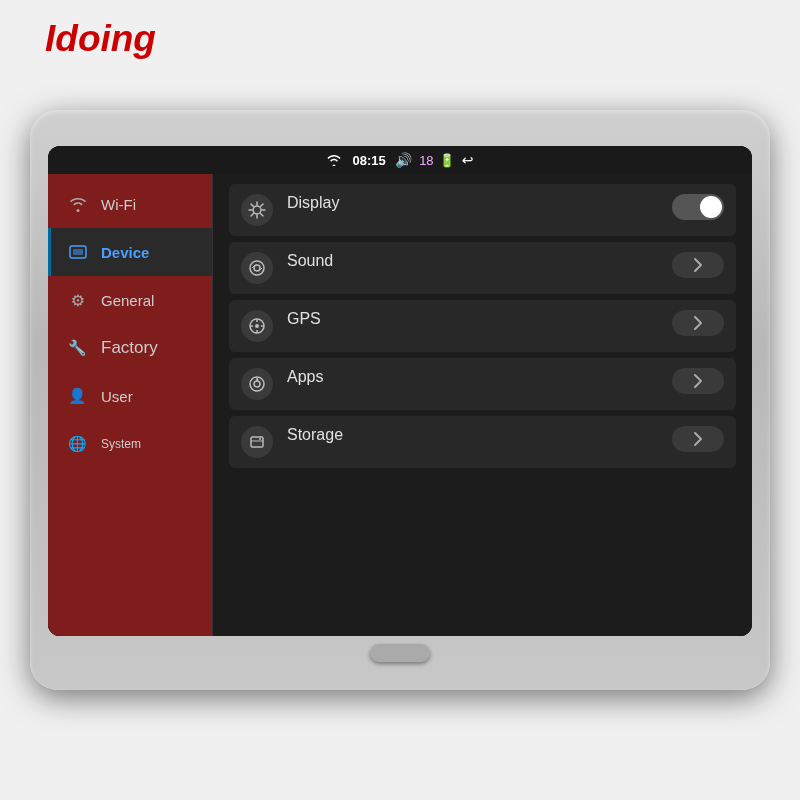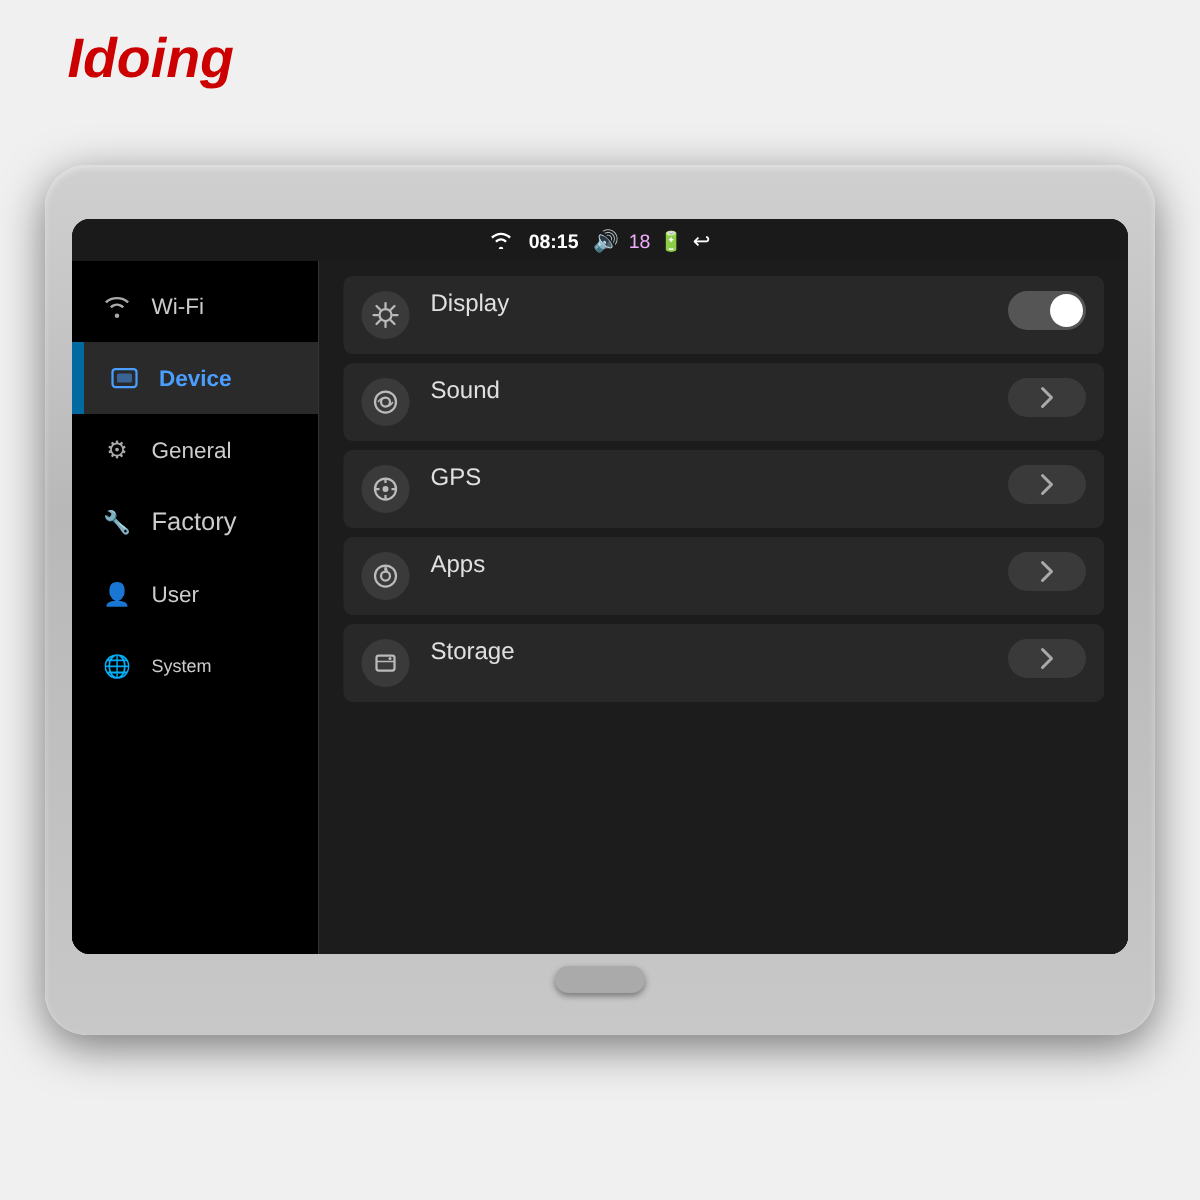--- a/index.html
+++ b/index.html
@@ -76,41 +76,41 @@
       width: 100%;
       height: calc(100% - 28px);
       background: #1c1c1c;
       display: flex;
       flex-direction: row;
     }
 
     
     .sidebar {
       width: 165px;
-      background: #000000;
+      background: #7f1d1d;
       display: flex;
       flex-direction: column;
       padding-top: 6px;
       border-right: 1px solid #333;
     }
 
     .sidebar-item {
       display: flex;
       align-items: center;
       gap: 12px;
       padding: 13px 16px;
       cursor: pointer;
       color: #ccc;
       font-size: 15px;
       transition: background 0.2s;
     }
     .sidebar-item.active {
       background: #2a2a2a;
       color: #4a9eff;
-      border-left: 8px solid #0369a1;
+      border-left: 3px solid #0369a1;
     }
     .sidebar-item:not(.active) {
       border-left: 3px solid transparent;
     }
     .sidebar-icon {
       width: 22px;
       height: 22px;
       display: flex;
       align-items: center;
       justify-content: center;

